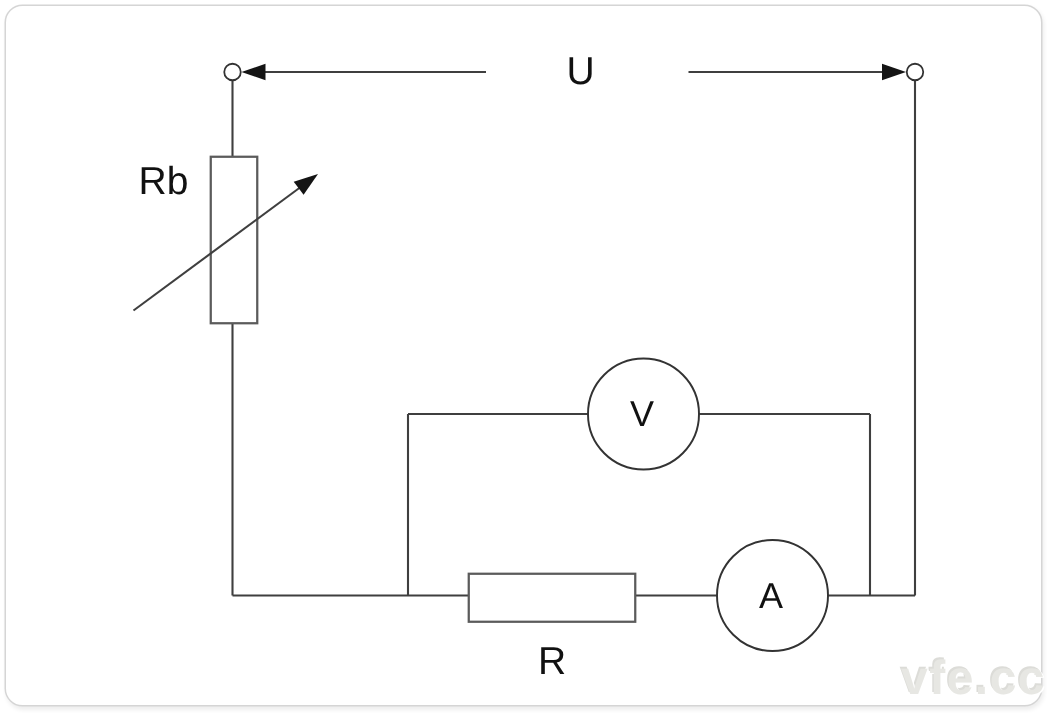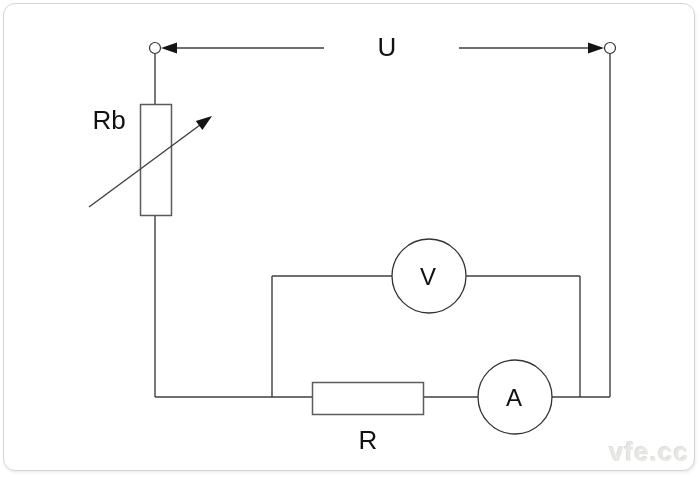--- a/index.html
+++ b/index.html
@@ -32,21 +32,21 @@
     color: var(--label-text, #111111);
     font-size: 26px;
     line-height: 1;
     white-space: nowrap;
     user-select: none;
   }
   .lbl.meter { font-size: 24px; }
   .watermark {
     position: absolute;
     transform: translate(-50%, -50%);
-    font-size: 26px;
+    font-size: 32px;
     font-weight: bold;
     letter-spacing: 1px;
     color: var(--watermark-text, #e7e7e3);
     text-shadow: 1px 1px 0 #ffffff, -1px -1px 0 #dcdcd8;
     user-select: none;
   }
 </style>
 </head>
 <body>
 

